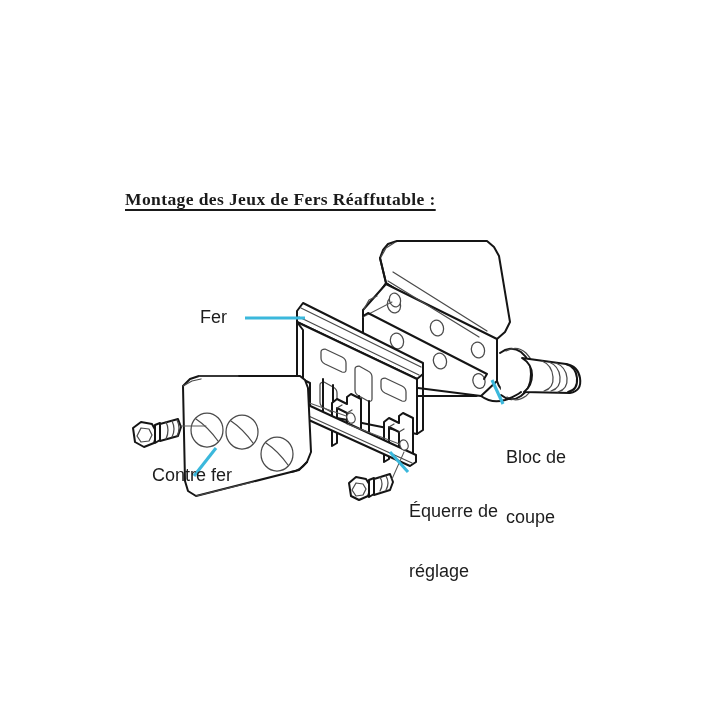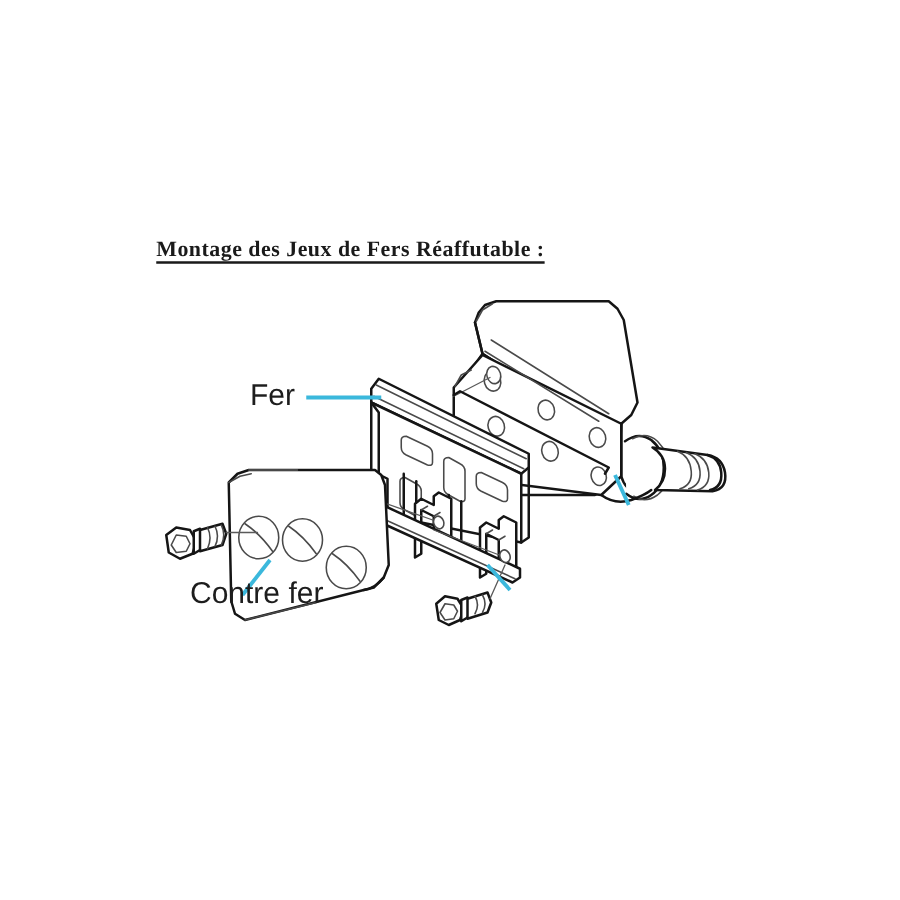--- a/index.html
+++ b/index.html
@@ -25,21 +25,21 @@
     letter-spacing: 0.4px;
     color: #1a1a1a;
     white-space: nowrap;
     text-decoration: underline;
     text-underline-offset: 4px;
     text-decoration-thickness: 1.6px;
   }
   .lbl {
     position: absolute;
     font-family: "Liberation Sans", sans-serif;
-    font-size: 24px;
+    font-size: 18px;
     line-height: 20px;
     color: #1d1d1d;
     white-space: pre;
   }
   #lbl-fer        { left: 200px; top: 307px; }
   #lbl-bloc       { left: 506px; top: 407px; }
   #lbl-contre     { left: 152px; top: 465px; }
   #lbl-equerre    { left: 409px; top: 461px; }
   svg#art {
     position: absolute;
@@ -216,17 +216,25 @@
     <g>
       <line class="lead" x1="245" y1="318" x2="305" y2="318"></line>
       <line class="lead" x1="492" y1="380" x2="503" y2="404"></line>
       <line class="lead" x1="216" y1="448" x2="194" y2="476"></line>
       <line class="lead" x1="390" y1="452" x2="408" y2="472"></line>
     </g>
   </svg>
 
   <div class="lbl" id="lbl-fer">Fer</div>
 
+  <div class="lbl" id="lbl-bloc">
+    <div>Bloc de</div>
+    <div>coupe</div>
+  </div>
 
   <div class="lbl" id="lbl-contre">Contre fer</div>
 
+  <div class="lbl" id="lbl-equerre">
+    <div>Équerre de</div>
+    <div>réglage</div>
+  </div>
 
 </div>
 
 </body></html>

